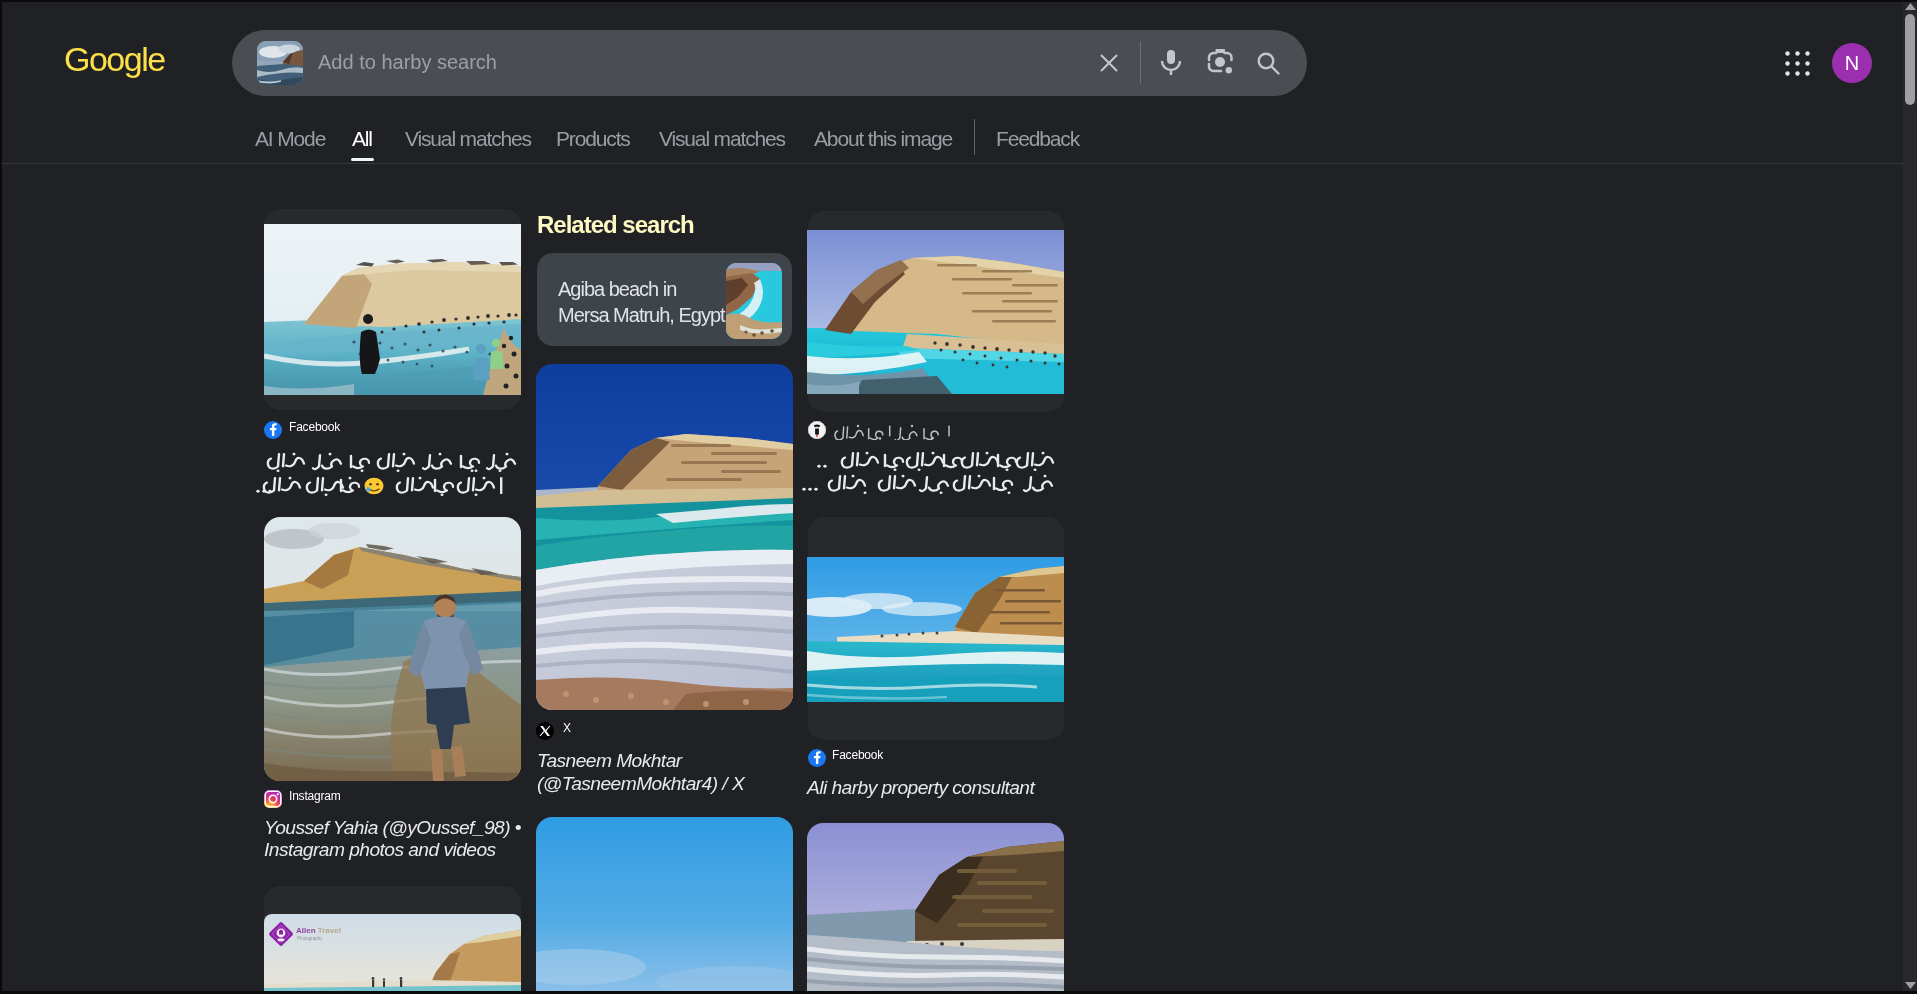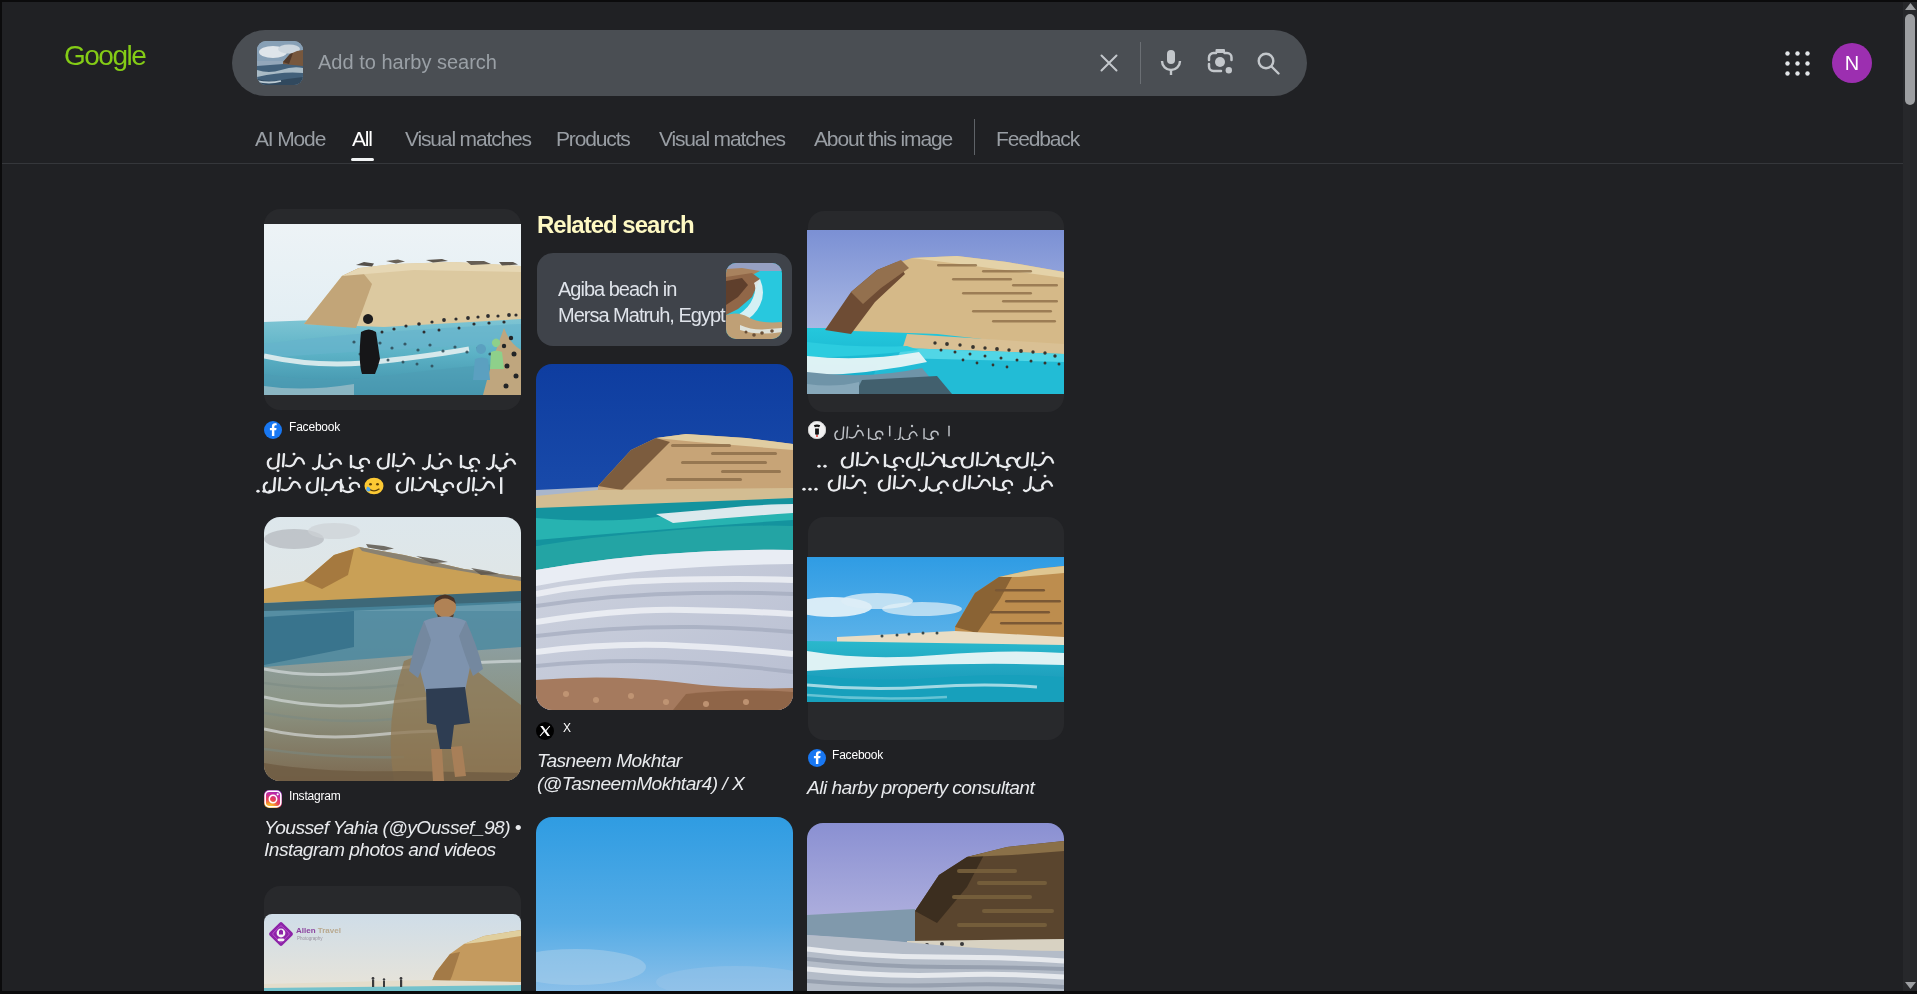--- a/index.html
+++ b/index.html
@@ -5,21 +5,21 @@
   html,body{margin:0;padding:0;background:#000;}
   #root{position:relative;width:1917px;height:994px;background:#202124;overflow:hidden;
         font-family:"Liberation Sans",sans-serif;}
   .abs{position:absolute;}
   .txt{position:absolute;white-space:nowrap;}
   
   #bL{left:0;top:0;width:2px;height:994px;background:#0b0b0c;}
   #bT{left:0;top:0;width:1917px;height:2px;background:#0b0b0c;}
   #bB{left:0;top:991px;width:1917px;height:3px;background:#0b0b0c;}
   
-  #logo{left:64px;top:40px;font-size:28px;font-weight:500;color:#84cc16;letter-spacing:-1.5px;}
+  #logo{left:64px;top:40px;font-size:34px;font-weight:500;color:#fde047;letter-spacing:-1.5px;}
   #pill{left:232px;top:30px;width:1075px;height:66px;border-radius:33px;background:#4a4e53;}
   #pthumb{left:257px;top:41px;width:46px;height:44px;border-radius:9px;overflow:hidden;}
   #phint{left:318px;top:51px;font-size:20px;color:#9aa0a6;}
   #pdiv{left:1140px;top:42px;width:1px;height:42px;background:#6b6f74;}
   
   #avatar{left:1832px;top:43px;width:40px;height:40px;border-radius:50%;background:#9c2fb0;
           color:#fff;font-size:20px;text-align:center;line-height:40px;}
   
   .tab{position:absolute;top:127px;font-size:21px;color:#999ea4;letter-spacing:-1.15px;text-align:center;}
   .tabon{color:#ffffff;font-weight:500;}

